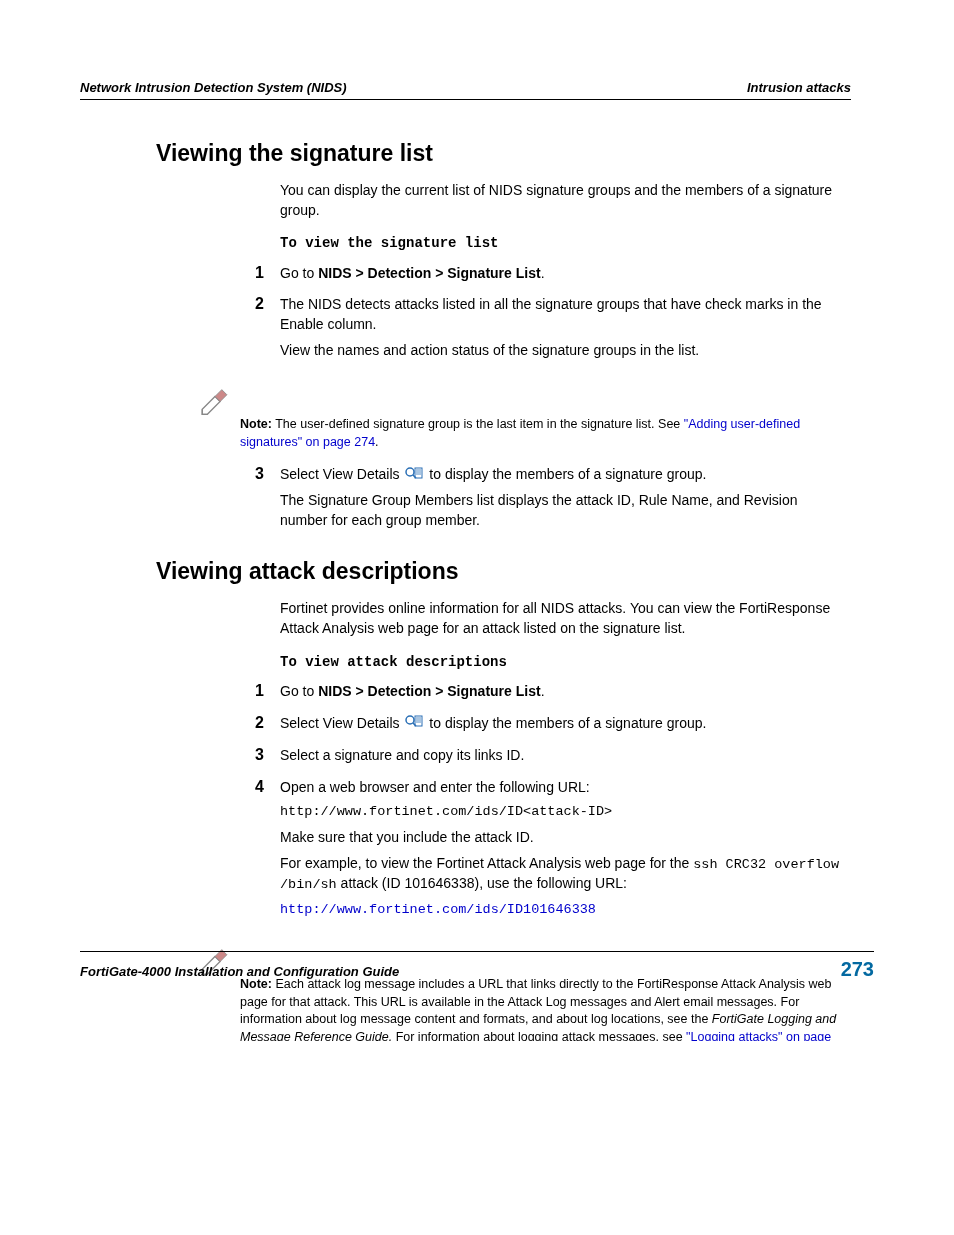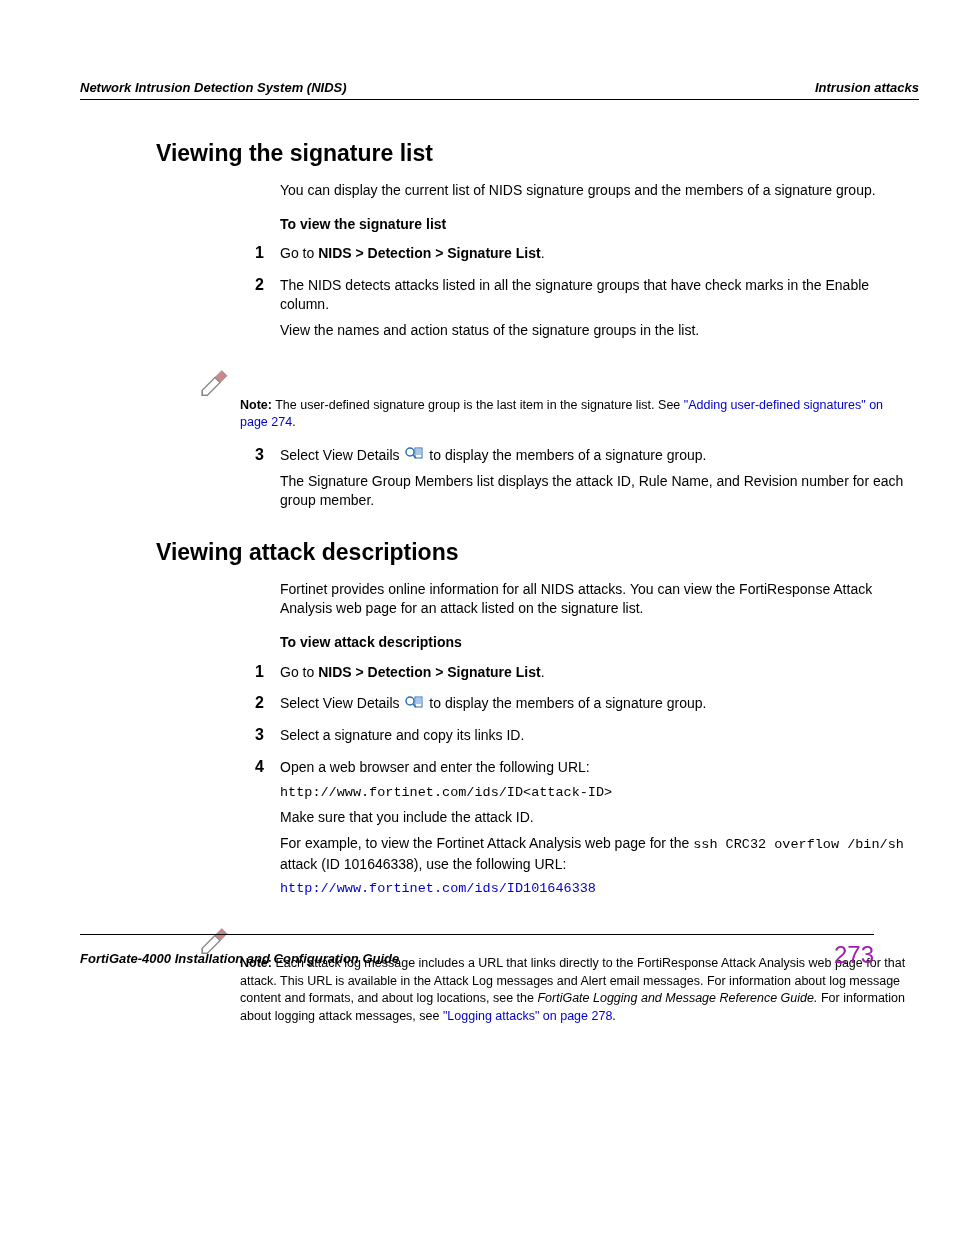--- a/index.html
+++ b/index.html
@@ -7,21 +7,21 @@
     padding: 0;
     font-family: Arial, Helvetica, sans-serif;
     background: #fff;
     color: #000;
   }
   .page {
     width: 954px;
     height: 1041px;
     position: relative;
     box-sizing: border-box;
-    padding: 80px 35px 0 80px;
+    padding: 80px 103px 0 80px;
   }
   .header-row {
     display: flex;
     justify-content: space-between;
     font-style: italic;
     font-weight: bold;
     font-size: 13px;
     padding-bottom: 4px;
     border-bottom: 1.5px solid #000;
   }
@@ -39,20 +39,21 @@
     line-height: 1.4;
   }
   .indent-block {
     margin-left: 200px;
     margin-right: 10px;
   }
   .bold-text {
     font-weight: bold;
     margin-top: 14px;
     margin-bottom: 10px;
+    font-family: Liberation Mono, monospace;
   }
   .step-list {
     list-style: none;
     padding: 0;
     margin: 0;
   }
   .step-list li {
     display: flex;
     margin-bottom: 6px;
   }
@@ -97,36 +98,36 @@
   }
   .inline-icon {
     display: inline-block;
     vertical-align: middle;
     margin: 0 2px;
   }
   .footer {
     position: absolute;
     left: 80px;
     right: 80px;
-    bottom: 72px;
+    bottom: 60px;
     display: flex;
     justify-content: space-between;
     align-items: baseline;
     border-top: 1.5px solid #000;
     padding-top: 6px;
   }
   .footer-left {
     font-style: italic;
     font-weight: bold;
     font-size: 13px;
   }
   .footer-right {
-    font-weight: normal;
-    font-size: 24px;
-    color: #a21caf;
+    font-weight: bold;
+    font-size: 20px;
+    color: #0369a1;
   }
   b { font-weight: bold; }
   i { font-style: italic; }
 </style>
 </head>
 <body>
 
 <div class="page">
   <div class="header-row">
     <span>Network Intrusion Detection System (NIDS)</span>

